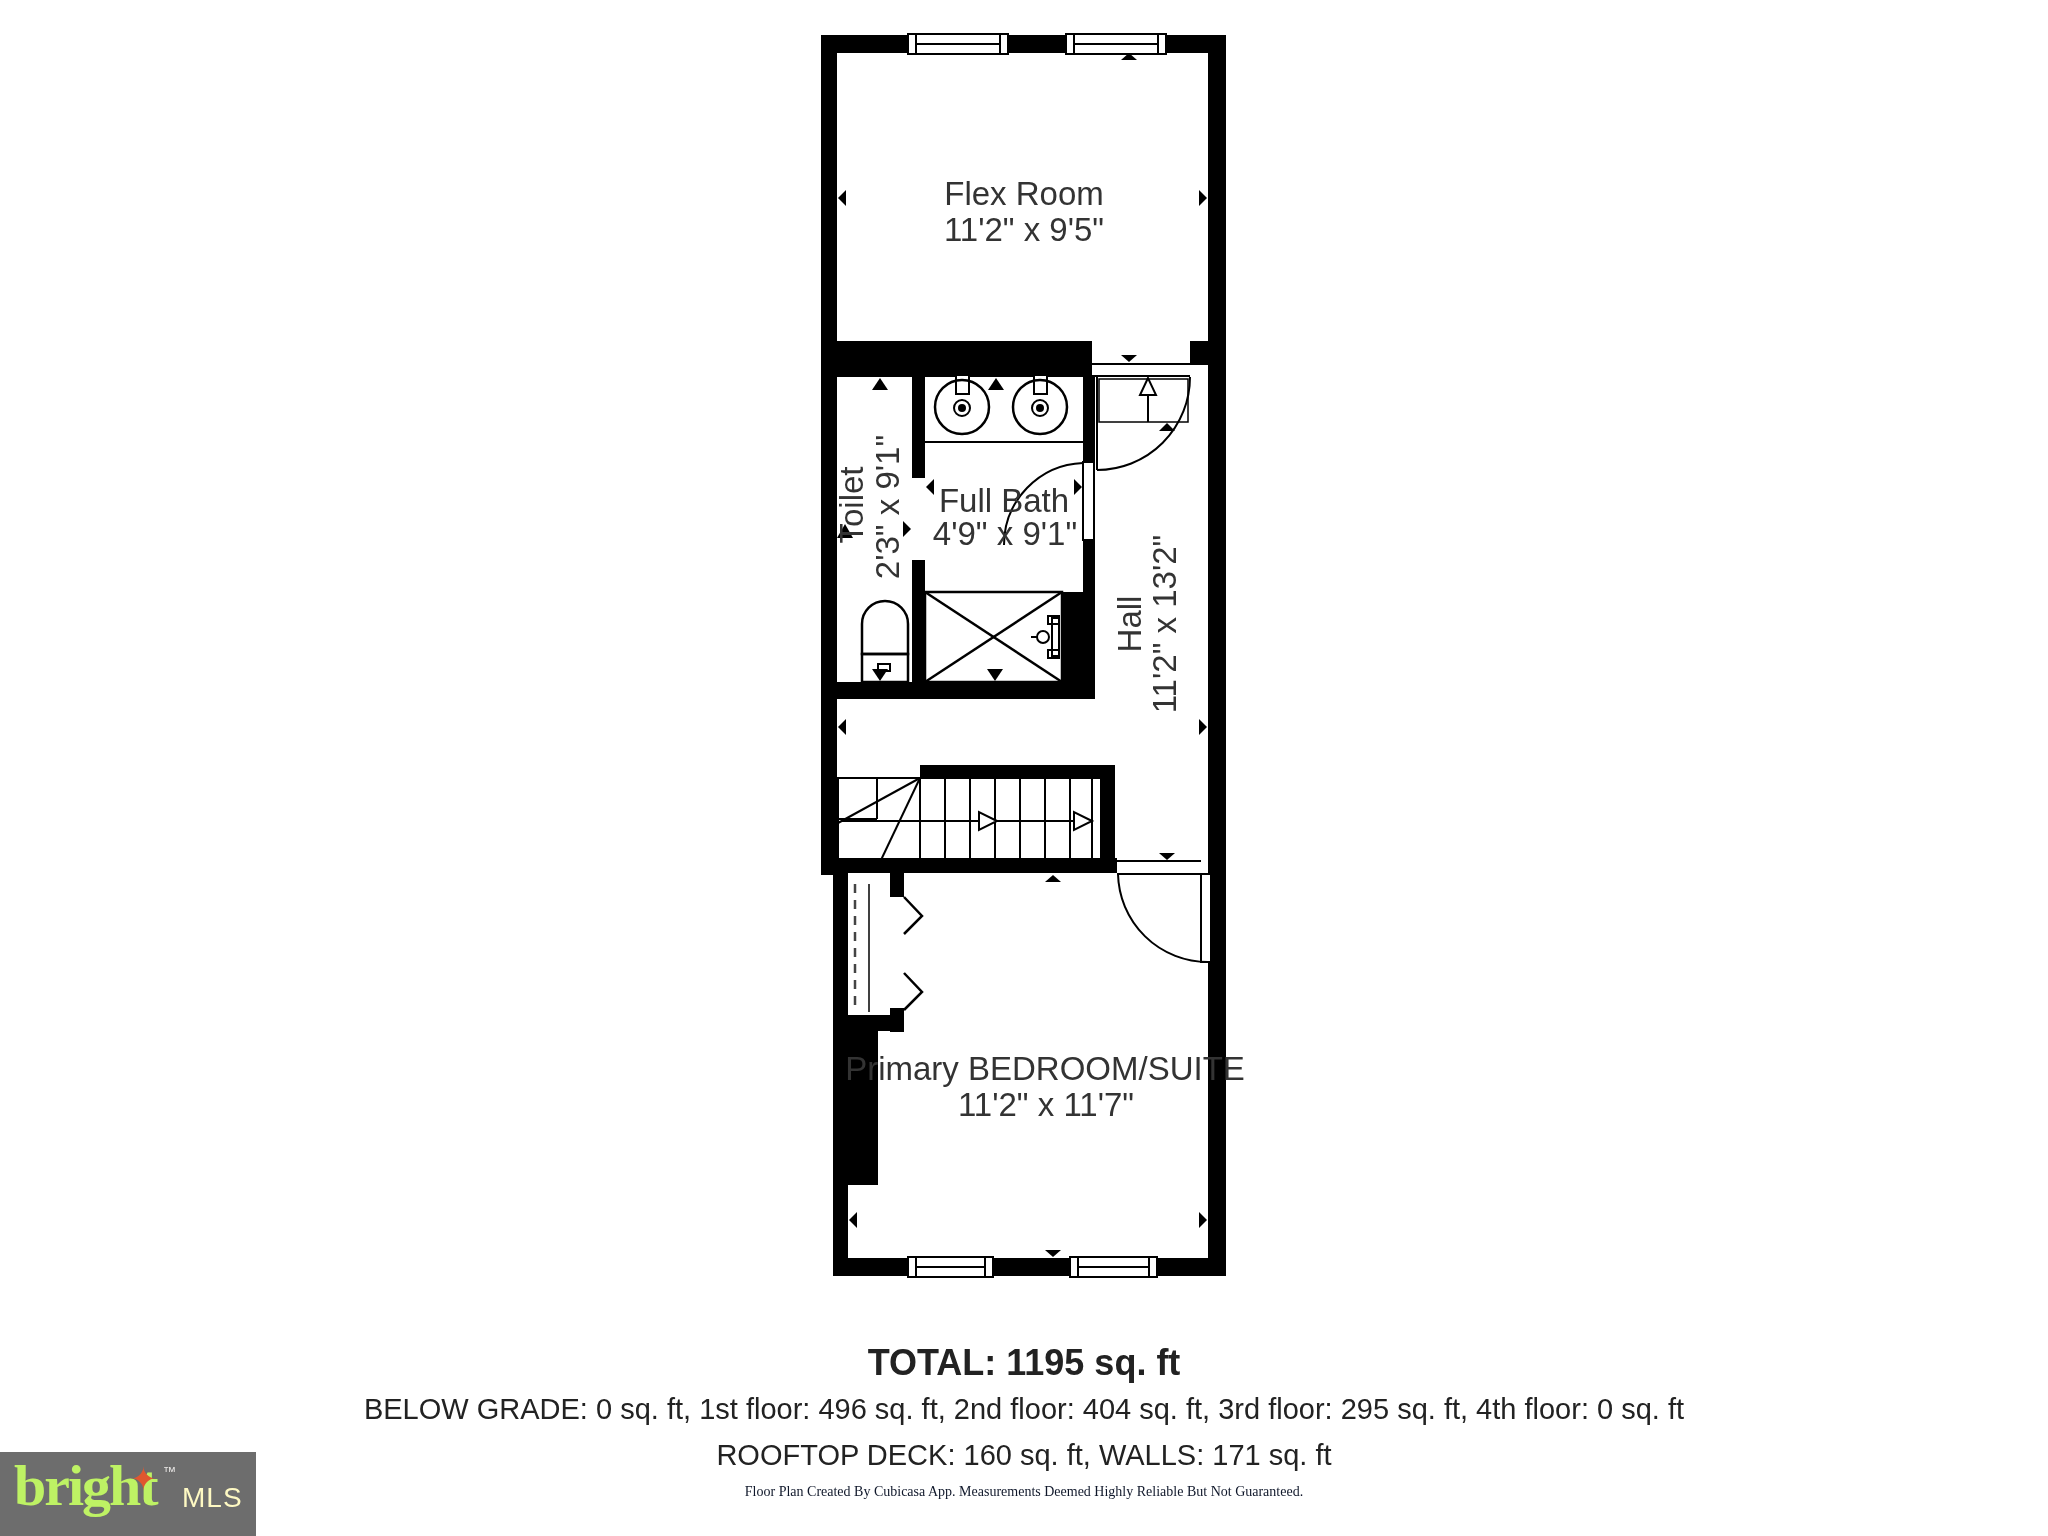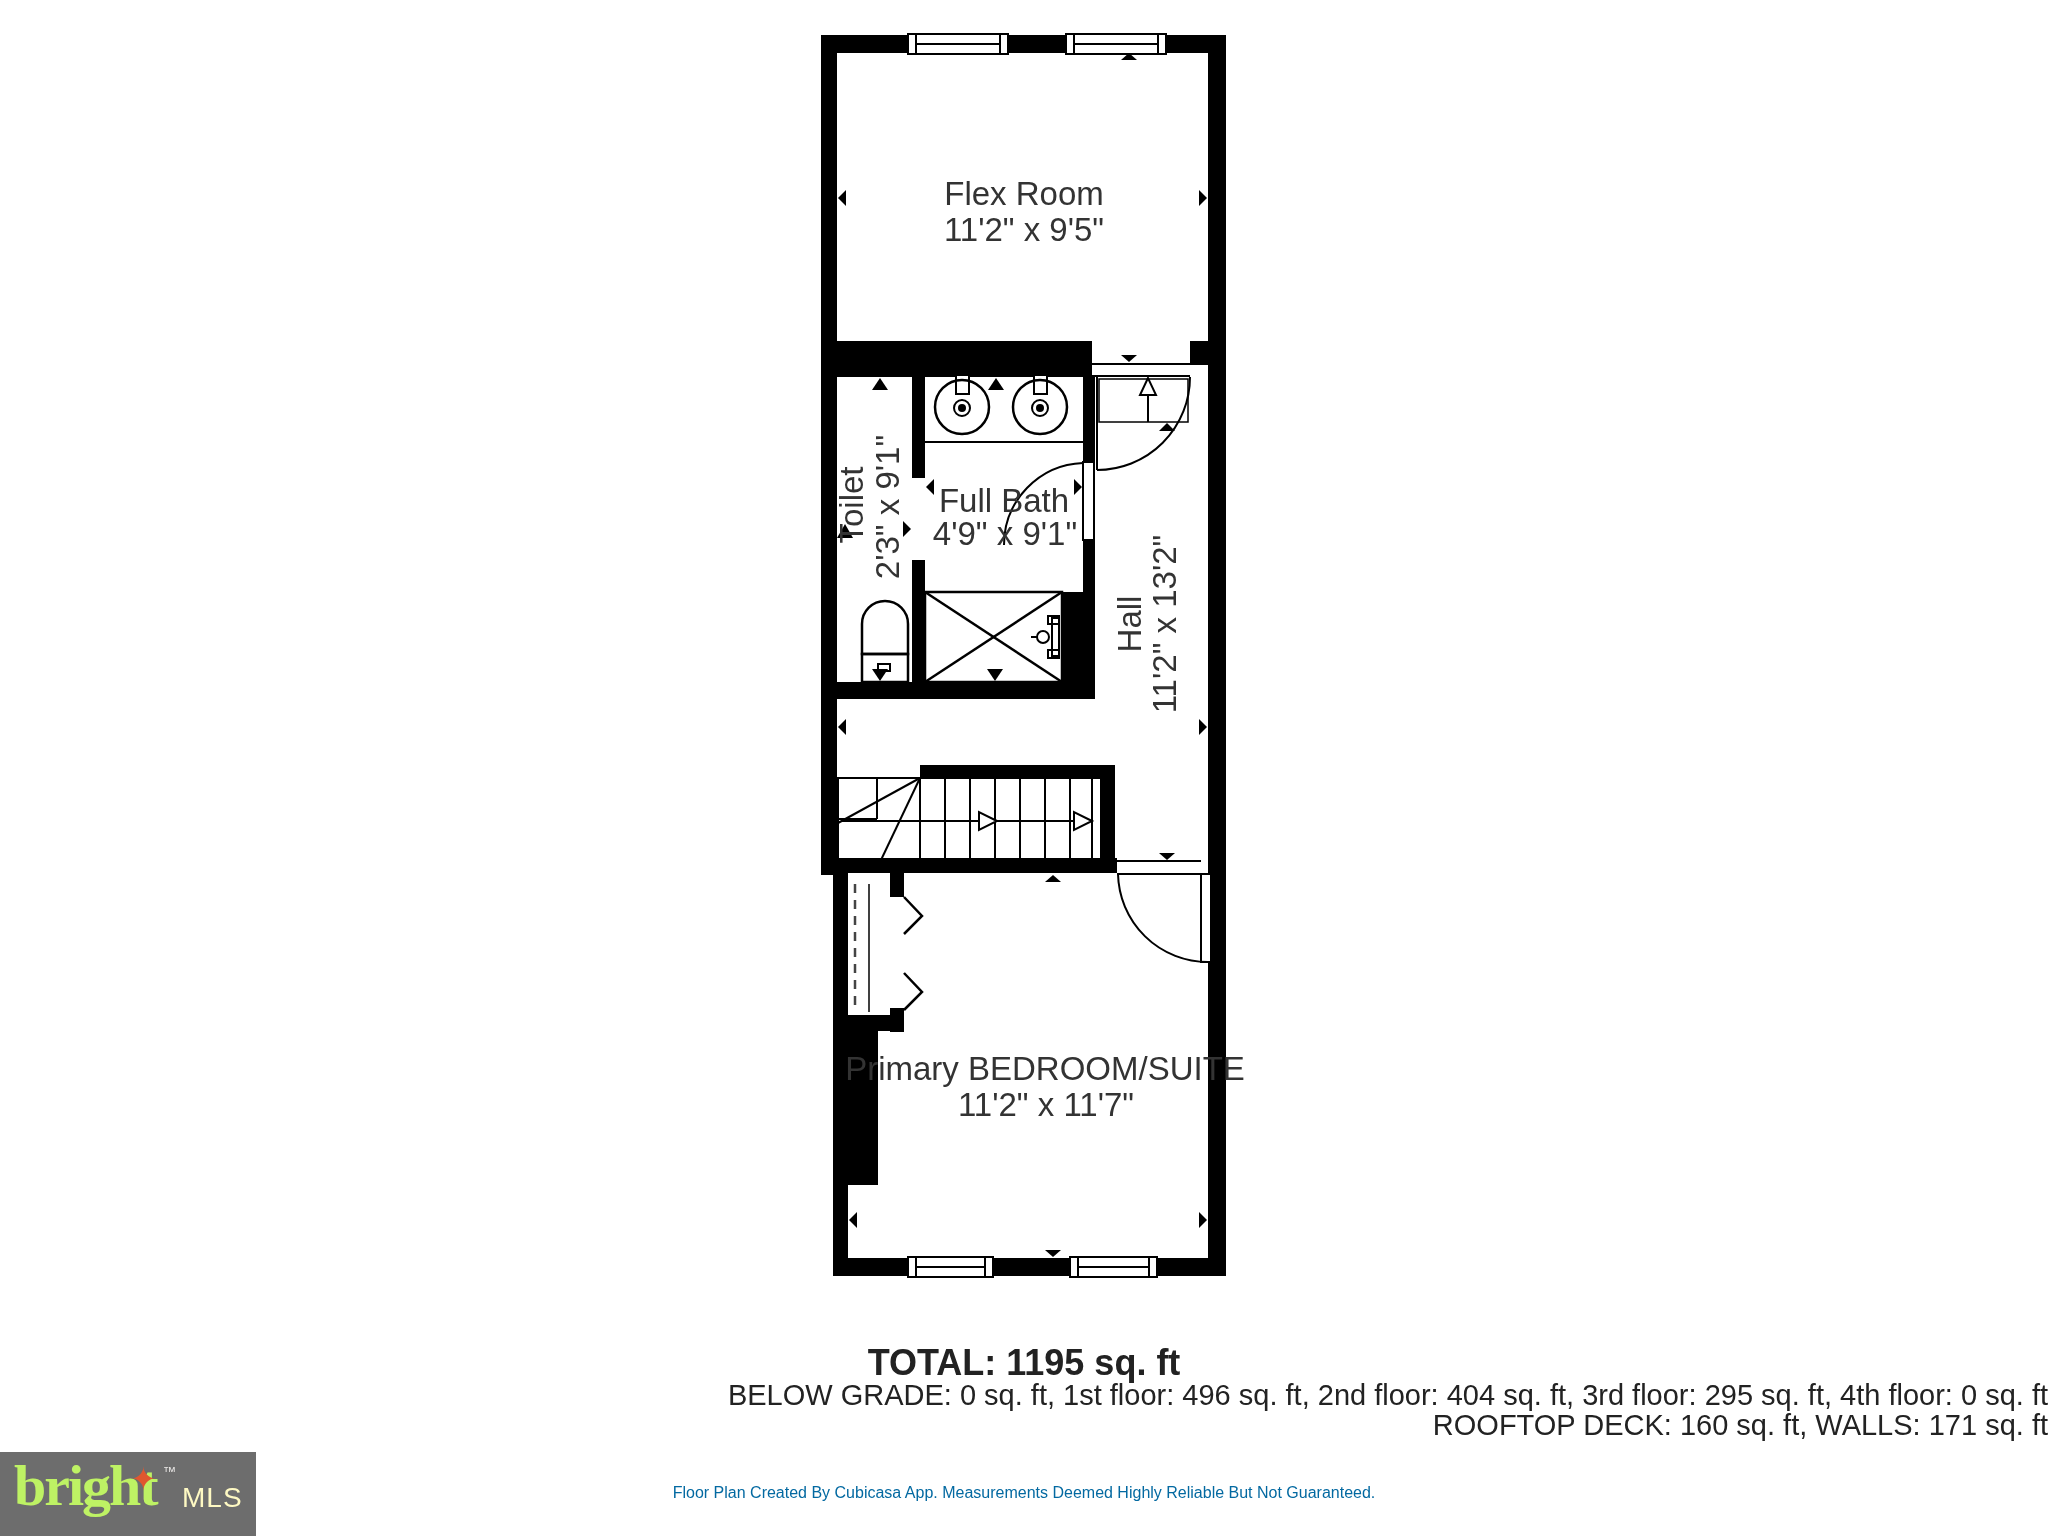--- a/index.html
+++ b/index.html
@@ -9,23 +9,23 @@
   svg text{font-family:"Liberation Sans",sans-serif;font-size:33px;fill:#333333;}
   .wall{fill:#000000;stroke:none;}
   .thin{stroke:#000000;stroke-width:2;fill:none;}
   .thick{stroke:#000000;stroke-width:2.5;fill:none;}
   .whitebox{fill:#ffffff;stroke:#000000;stroke-width:2;}
   .marrow{fill:#000000;stroke:none;}
   .openarrow{fill:#ffffff;stroke:#000000;stroke-width:2;}
   .dashed{stroke:#444;stroke-width:2.5;stroke-dasharray:9 7;fill:none;}
   .summary{position:absolute;left:0;top:1347px;width:2048px;text-align:center;}
   .summary .total{font-size:36px;font-weight:bold;line-height:31px;margin:0 0 2px 0;}
-  .summary .line{font-size:29px;line-height:30px;margin:0;text-align:right;}
+  .summary .line{font-size:29px;line-height:30px;margin:16px;}
   .disclaimer{position:absolute;left:0;top:1484px;width:2048px;text-align:center;
-              font-size:16px;color:#0369a1;}
+              font-size:14px;color:#0f172a;font-family:Liberation Serif, serif;}
   .logo{position:absolute;left:0;top:1452px;width:256px;height:84px;background:#6d6d6d;}
   .logo .bright{position:absolute;left:14px;top:0px;font-family:"Liberation Serif",serif;
                 font-weight:600;font-size:58px;color:#bef264;letter-spacing:-2px;}
   .logo .star{position:absolute;left:130px;top:8px;font-family:"DejaVu Sans",sans-serif;
               font-size:32px;color:#e0572f;}
   .logo .tm{position:absolute;left:163px;top:12px;font-size:13px;color:#e9e7e5;}
   .logo .mls{position:absolute;left:182px;top:30px;font-size:28px;font-weight:300;
              color:#fef9c3;letter-spacing:1px;}
 </style>
 </head>

